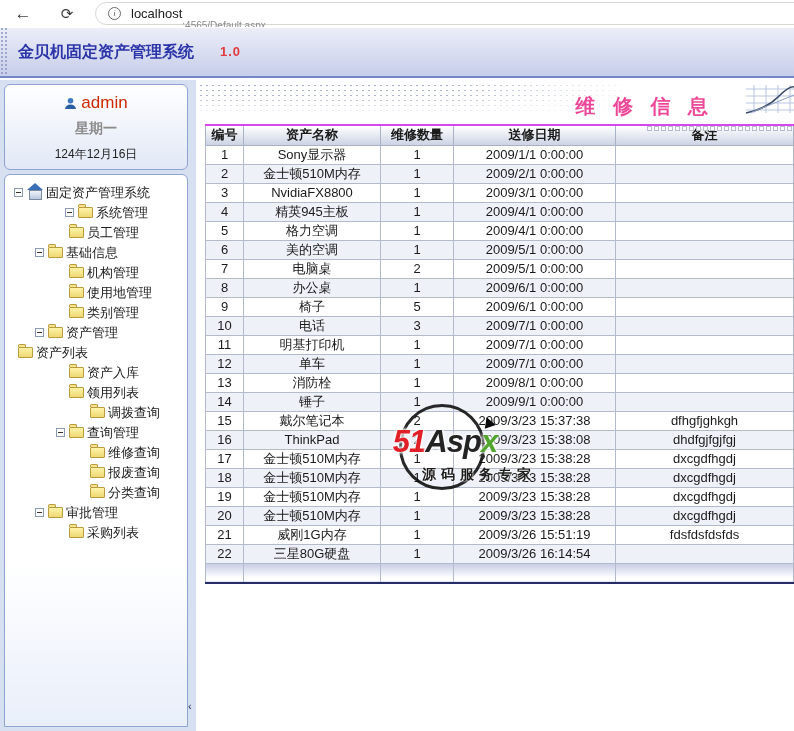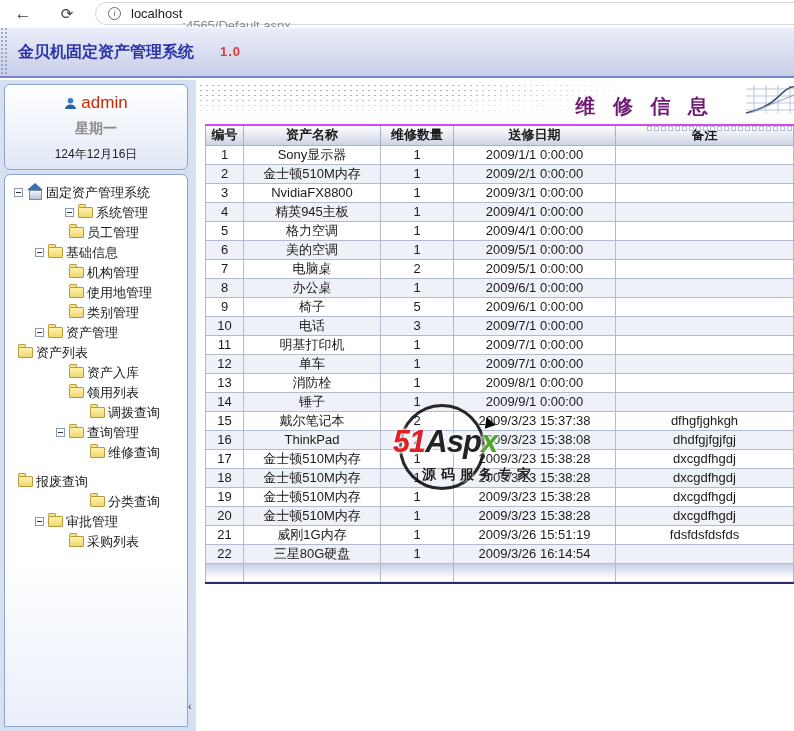--- a/index.html
+++ b/index.html
@@ -12,21 +12,21 @@
   .nav-btn { font-size:17px; color:#3c3c3c; width:26px; text-align:center; cursor:pointer; }
   .nav-btn.back { margin-left:10px; }
   .nav-btn.reload { margin-left:18px; font-size:15px; }
   .url-pill { position:absolute; left:95px; top:2px; width:720px; height:23px;
               border:1px solid #d6d6d6; border-radius:12px; background:#fff;
               display:flex; align-items:center; padding-left:12px; }
   .info-ic { display:inline-block; width:13px; height:13px; border:1px solid #6a6a6a; border-radius:50%;
              color:#6a6a6a; font-size:9px; line-height:11px; text-align:center; font-style:italic;
              font-family:"Liberation Serif",serif; margin-right:10px; }
   .url-host { font-size:13px; color:#1b1b1b; }
-  .url-rest { font-size:13px; color:#8a8a8a;margin-top:23px; }
+  .url-rest { font-size:10px; color:#8a8a8a;margin-top:23px; }
 
   
   .banner { position:absolute; left:0; top:27px; width:794px; height:51px;
             background:linear-gradient(#eceef9, #c7cee9);
             border-bottom:2px solid #7488c4; box-shadow:inset 0 1px 0 #fff; }
   .banner::before { content:''; position:absolute; left:0; top:0; width:9px; height:100%;
             background-image:radial-gradient(circle,#8e9ac4 0.8px, transparent 1px);
             background-size:4px 4px; opacity:.8; }
   .banner-title { position:absolute; left:18px; top:15px; font-size:16px; font-weight:bold; color:#2b35a8; }
   .banner-version { position:absolute; left:220px; top:17px; font-size:13px; font-weight:bold;
@@ -67,21 +67,21 @@
 
   
   .main { position:absolute; left:196px; top:0; width:598px; height:651px; background:#fff; padding-top:44px; }
   .dots { position:absolute; left:2px; top:3px; width:455px; height:34px;
           background-image:radial-gradient(circle,#a8b2c8 0.9px, transparent 1.1px);
           background-size:6px 5px; }
   .dots::after { content:''; position:absolute; inset:0;
           background:linear-gradient(to bottom, rgba(255,255,255,0) 35%, #fff 96%),
                      linear-gradient(to right, rgba(255,255,255,0) 55%, #fff 97%); }
   .page-title { position:absolute; top:13px; right:80px; font-size:20px; font-weight:bold;
-                color:#701a75; letter-spacing:6px; }
+                color:#ec4899; letter-spacing:6px; }
   .chart-deco { position:absolute; top:3px; right:0; }
   .squares { position:absolute; top:37px; right:2px; white-space:nowrap; }
   .sq { display:inline-block; width:5px; height:5px; border:1px solid #b4bdd2; background:#fff; margin-left:2px; }
 
   
   table.grid { margin-left:9px; width:588px; border-collapse:collapse; table-layout:fixed;
                border-top:2px solid #d946ef; border-bottom:2px solid #252c66; font-size:13px; color:#1a1a1a; }
   table.grid col.c1{width:38px;} table.grid col.c2{width:137px;} table.grid col.c3{width:73px;}
   table.grid col.c4{width:162px;} table.grid col.c5{width:178px;}
   table.grid th { height:20px; font-weight:bold; background:linear-gradient(#ffffff,#ccd3e4);
@@ -148,21 +148,21 @@
           <div class="tree-node" style="padding-left: 51px;"><span class="expander hide"></span><span class="folder-ic"></span><span>机构管理</span></div>
           <div class="tree-node" style="padding-left: 51px;"><span class="expander hide"></span><span class="folder-ic"></span><span>使用地管理</span></div>
           <div class="tree-node" style="padding-left: 51px;"><span class="expander hide"></span><span class="folder-ic"></span><span>类别管理</span></div>
           <div class="tree-node" style="padding-left: 30px;"><span class="expander"></span><span class="folder-ic"></span><span>资产管理</span></div>
           <div class="tree-node" style=""><span class="expander hide"></span><span class="folder-ic"></span><span>资产列表</span></div>
           <div class="tree-node" style="padding-left: 51px;"><span class="expander hide"></span><span class="folder-ic"></span><span>资产入库</span></div>
           <div class="tree-node" style="padding-left: 51px;"><span class="expander hide"></span><span class="folder-ic"></span><span>领用列表</span></div>
           <div class="tree-node" style="padding-left: 72px;"><span class="expander hide"></span><span class="folder-ic"></span><span>调拨查询</span></div>
           <div class="tree-node" style="padding-left: 51px;"><span class="expander"></span><span class="folder-ic"></span><span>查询管理</span></div>
           <div class="tree-node" style="padding-left: 72px;"><span class="expander hide"></span><span class="folder-ic"></span><span>维修查询</span></div>
-          <div class="tree-node" style=" margin-top: 9px;"><span class="expander hide"></span><span class="folder-ic"></span><span>报废查询</span></div>
+          <div class="tree-node" style="padding-left: 72px;"><span class="expander hide"></span><span class="folder-ic"></span><span>报废查询</span></div>
           <div class="tree-node" style="padding-left: 72px;"><span class="expander hide"></span><span class="folder-ic"></span><span>分类查询</span></div>
           <div class="tree-node" style="padding-left: 30px;"><span class="expander"></span><span class="folder-ic"></span><span>审批管理</span></div>
           <div class="tree-node" style="padding-left: 51px;"><span class="expander hide"></span><span class="folder-ic"></span><span>采购列表</span></div>
         </div>
     </div>
   </aside>
 
   <div class="splitter">
     <span class="collapse">‹</span>
   </div>

